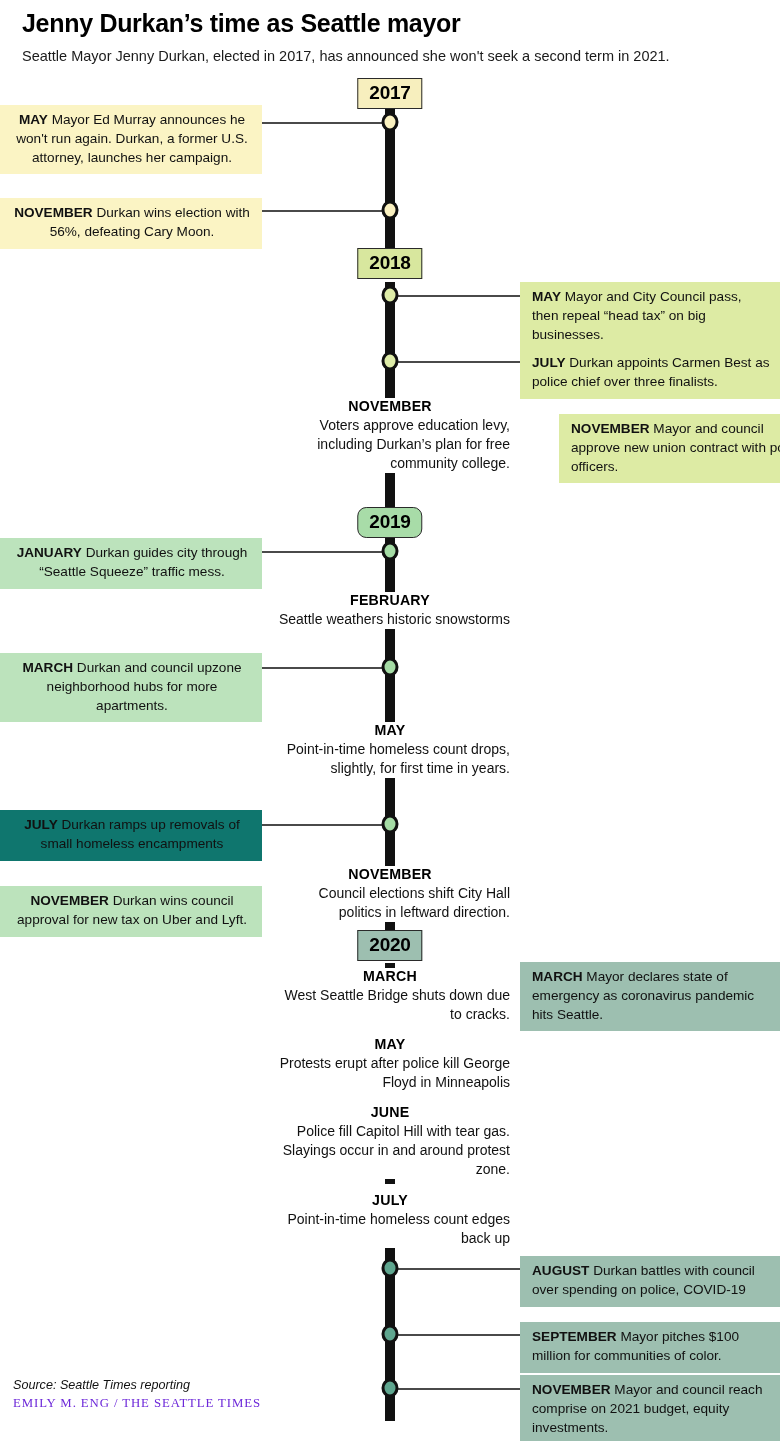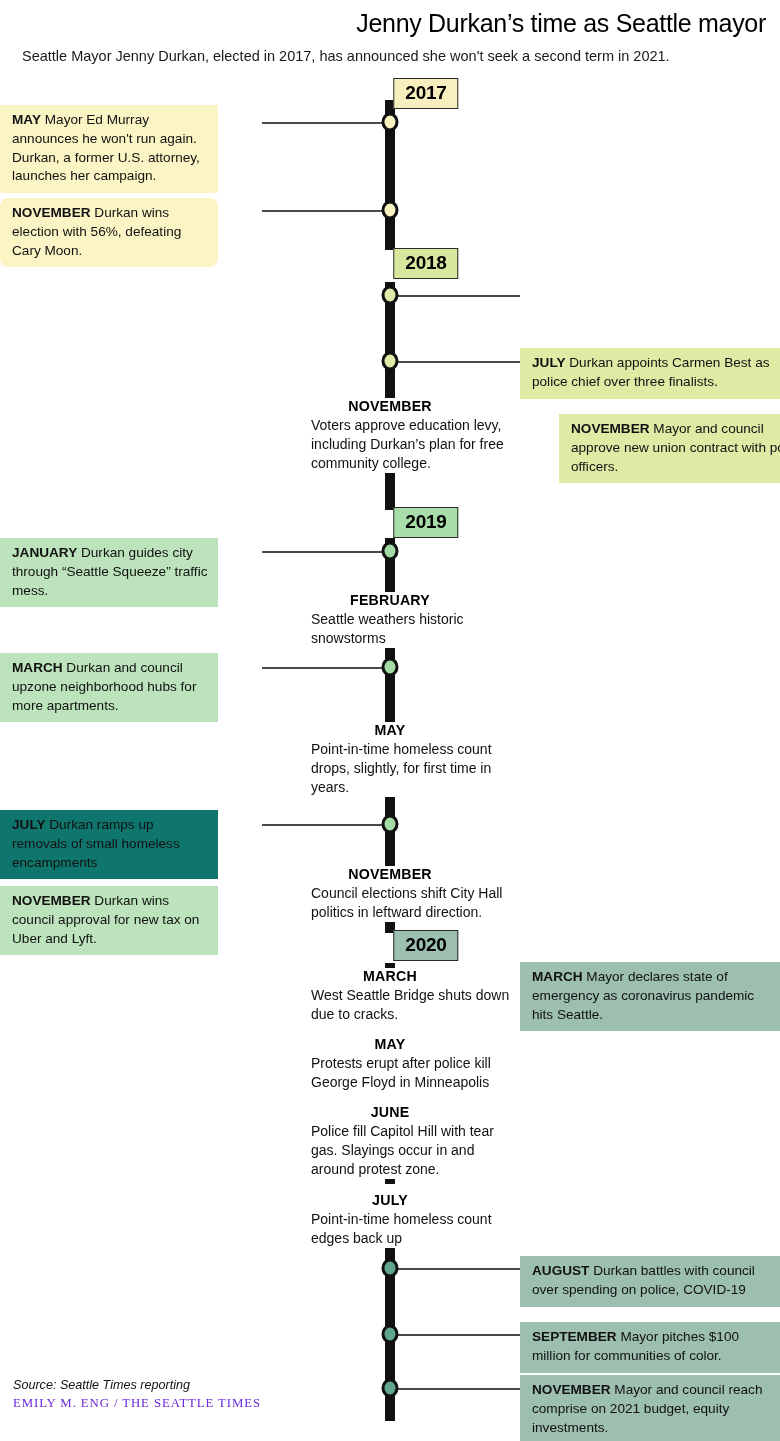--- a/index.html
+++ b/index.html
@@ -11,23 +11,23 @@
     font-family: "Liberation Sans", sans-serif;
     color: #0f0f0f;
     position: relative;
     overflow: hidden;
   }
 
   
   #header { padding: 8px 14px 0 22px; }
 
   #title {
-    text-align: right;
+    text-align: left;
     font-size: 25px;
-    font-weight: normal;
+    font-weight: bold;
     letter-spacing: -0.3px;
     line-height: 1.2;
     color: #000;
   }
 
   #subtitle {
     margin-top: 9px;
     font-size: 14.5px;
     line-height: 1.36;
     color: #1a1a1a;
@@ -54,21 +54,20 @@
     left: 390px;
     border: 1.6px solid #2a2a2a;
     font-size: 19px;
     font-weight: bold;
     text-align: center;
     line-height: 1;
     padding: 4px 11px 6px 11px;
     letter-spacing: -0.2px;
     color: #000;
     z-index: 6;
-    margin-left: 36px;
   }
 
   
   .dot {
     position: absolute;
     left: 390px;
     transform: translate(-50%, -50%);
     width: 17px; height: 19px;
     border-radius: 50%;
     border: 3px solid #111111;
@@ -87,21 +86,21 @@
   .callout {
     position: absolute;
     font-size: 13.6px;
     line-height: 1.38;
     padding: 6px 10px 7px 12px;
     z-index: 5;
     color: #111;
   }
   .callout .mon { font-weight: bold; }
 
-  .callout.left  { left: 0px;   width: 218px; }
+  .callout.left  { left: 0px;   width: 262px; text-align: center; }
   .callout.right { left: 520px; width: 260px; }
 
   
   .center-block {
     position: absolute;
     left: 270px;
     width: 240px;
     z-index: 4;
     background: #ffffff;
   }
@@ -109,26 +108,25 @@
     display: block;
     text-align: center;
     font-weight: bold;
     font-size: 14.2px;
     letter-spacing: 0.2px;
     line-height: 1.25;
     color: #000;
   }
   .center-block .body {
     display: block;
-    text-align: left;
+    text-align: right;
     font-size: 14px;
     line-height: 1.36;
     color: #111;
     padding-left: 5px;
-    margin-left: 36px;
   }
 
   
   #footer {
     position: absolute;
     left: 13px;
     bottom: 28px;
     z-index: 9;
   }
   #source-line {
@@ -179,24 +177,25 @@
     <div class="dot" style="top: 295px; background: rgb(222, 236, 168); border-color: rgb(17, 17, 17);"></div>
     <div class="dot" style="top: 361px; background: rgb(222, 236, 168); border-color: rgb(17, 17, 17);"></div>
     <div class="dot" style="top: 551px; background: rgb(165, 220, 165); border-color: rgb(17, 17, 17);"></div>
     <div class="dot" style="top: 667px; background: rgb(165, 220, 165); border-color: rgb(17, 17, 17);"></div>
     <div class="dot" style="top: 824px; background: rgb(165, 220, 165); border-color: rgb(17, 17, 17);"></div>
     <div class="dot" style="top: 1268px; background: rgb(95, 166, 143); border-color: rgb(17, 17, 17);"></div>
     <div class="dot" style="top: 1334px; background: rgb(95, 166, 143); border-color: rgb(17, 17, 17);"></div>
     <div class="dot" style="top: 1388px; background: rgb(95, 166, 143); border-color: rgb(17, 17, 17);"></div>
     <div class="year-badge" style="top: 78px; background: rgb(247, 239, 190); border-color: rgb(42, 42, 42);"><span>2017</span></div>
     <div class="year-badge" style="top: 248px; background: rgb(216, 231, 158); border-color: rgb(42, 42, 42); text-align: center;"><span>2018</span></div>
-    <div class="year-badge" style="top: 507px; background: rgb(168, 220, 168); border-color: rgb(42, 42, 42);"><span>2019</span></div>
+    <div class="year-badge" style="top: 507px; background: rgb(168, 220, 168); border-color: rgb(42, 42, 42); border-radius: 9px;"><span>2019</span></div>
     <div class="year-badge" style="top: 930px; background: rgb(157, 191, 176); border-color: rgb(42, 42, 42);"><span>2020</span></div>
     <div class="callout left" style="top: 105px; background: rgb(251, 244, 196);"><span class="mon">MAY</span><span> Mayor Ed Murray announces he won't run again. Durkan, a former U.S. attorney, launches her campaign.</span></div>
-    <div class="callout left" style="top: 198px; background: rgb(251, 244, 196); border-radius: 8px;"><span class="mon">NOVEMBER</span><span> Durkan wins election with 56%, defeating Cary Moon.</span></div>
+    <div class="callout left" style="top: 198px; background: rgb(251, 244, 196);"><span class="mon">NOVEMBER</span><span> Durkan wins election with 56%, defeating Cary Moon.</span></div>
+    <div class="callout right" style="top: 282px; background: rgb(221, 235, 164);"><span class="mon">MAY</span><span> Mayor and City Council pass, then repeal “head tax” on big businesses.</span></div>
     <div class="callout right" style="top: 348px; background: rgb(221, 235, 164);"><span class="mon">JULY</span><span> Durkan appoints Carmen Best as police chief over three finalists.</span></div>
     <div class="callout right" style="top: 414px; background: rgb(221, 235, 164); margin-left: 39px;"><span class="mon">NOVEMBER</span><span> Mayor and council approve new union contract with police officers.</span></div>
     <div class="callout left" style="top: 538px; background: rgb(188, 227, 188);"><span class="mon">JANUARY</span><span> Durkan guides city through “Seattle Squeeze” traffic mess.</span></div>
     <div class="callout left" style="top: 653px; background: rgb(188, 227, 188);"><span class="mon">MARCH</span><span> Durkan and council upzone neighborhood hubs for more apartments.</span></div>
     <div class="callout left" style="top: 810px; background: #0f766e;"><span class="mon">JULY</span><span> Durkan ramps up removals of small homeless encampments</span></div>
     <div class="callout left" style="top: 862px; background: rgb(188, 227, 188); margin-top: 24px;"><span class="mon">NOVEMBER</span><span> Durkan wins council approval for new tax on Uber and Lyft.</span></div>
     <div class="callout right" style="top: 962px; background: rgb(157, 191, 176);"><span class="mon">MARCH</span><span> Mayor declares state of emergency as coronavirus pandemic hits Seattle.</span></div>
     <div class="callout right" style="top: 1256px; background: rgb(157, 191, 176);"><span class="mon">AUGUST</span><span> Durkan battles with council over spending on police, COVID-19</span></div>
     <div class="callout right" style="top: 1322px; background: rgb(157, 191, 176);"><span class="mon">SEPTEMBER</span><span> Mayor pitches $100 million for communities of color.</span></div>
     <div class="callout right" style="top: 1375px; background: rgb(157, 191, 176);"><span class="mon">NOVEMBER</span><span> Mayor and council reach comprise on 2021 budget, equity investments.</span></div>

